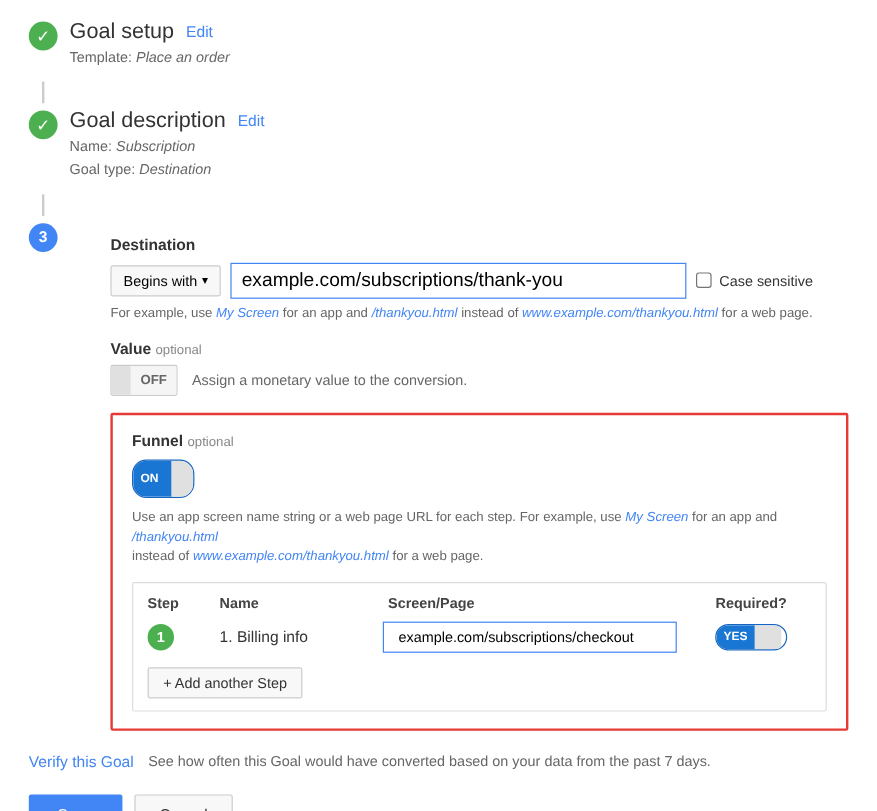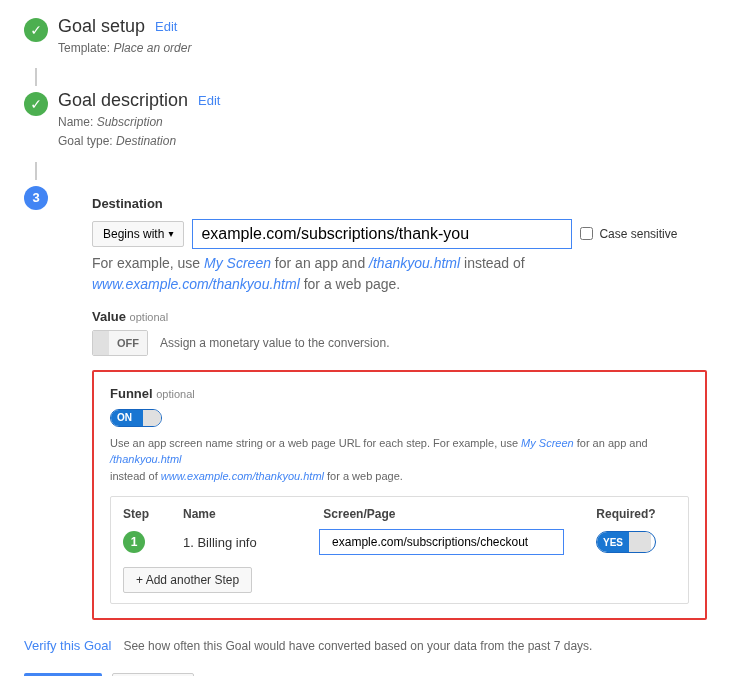--- a/index.html
+++ b/index.html
@@ -136,21 +136,21 @@
       color: #333;
     }
 
     .checkbox-input {
       width: 13px;
       height: 13px;
       cursor: pointer;
     }
 
     .destination-hint {
-      font-size: 14px;
+      font-size: 11px;
       color: #666;
       margin-top: 4px;
       line-height: 1.5;
     }
 
     .destination-hint a, .destination-hint em {
       color: #4285F4;
       font-style: italic;
     }
 
@@ -233,21 +233,21 @@
       color: #888;
       font-weight: normal;
     }
 
     .toggle-on-container {
       display: flex;
       align-items: center;
       border: 1px solid #1565C0;
       border-radius: 12px;
       overflow: hidden;
-      height: 18px;
+      height: 32px;
       width: 52px;
     }
 
     .toggle-on-part {
       background: #1976D2;
       color: white;
       font-size: 10px;
       font-weight: bold;
       padding: 2px 6px;
       height: 100%;

